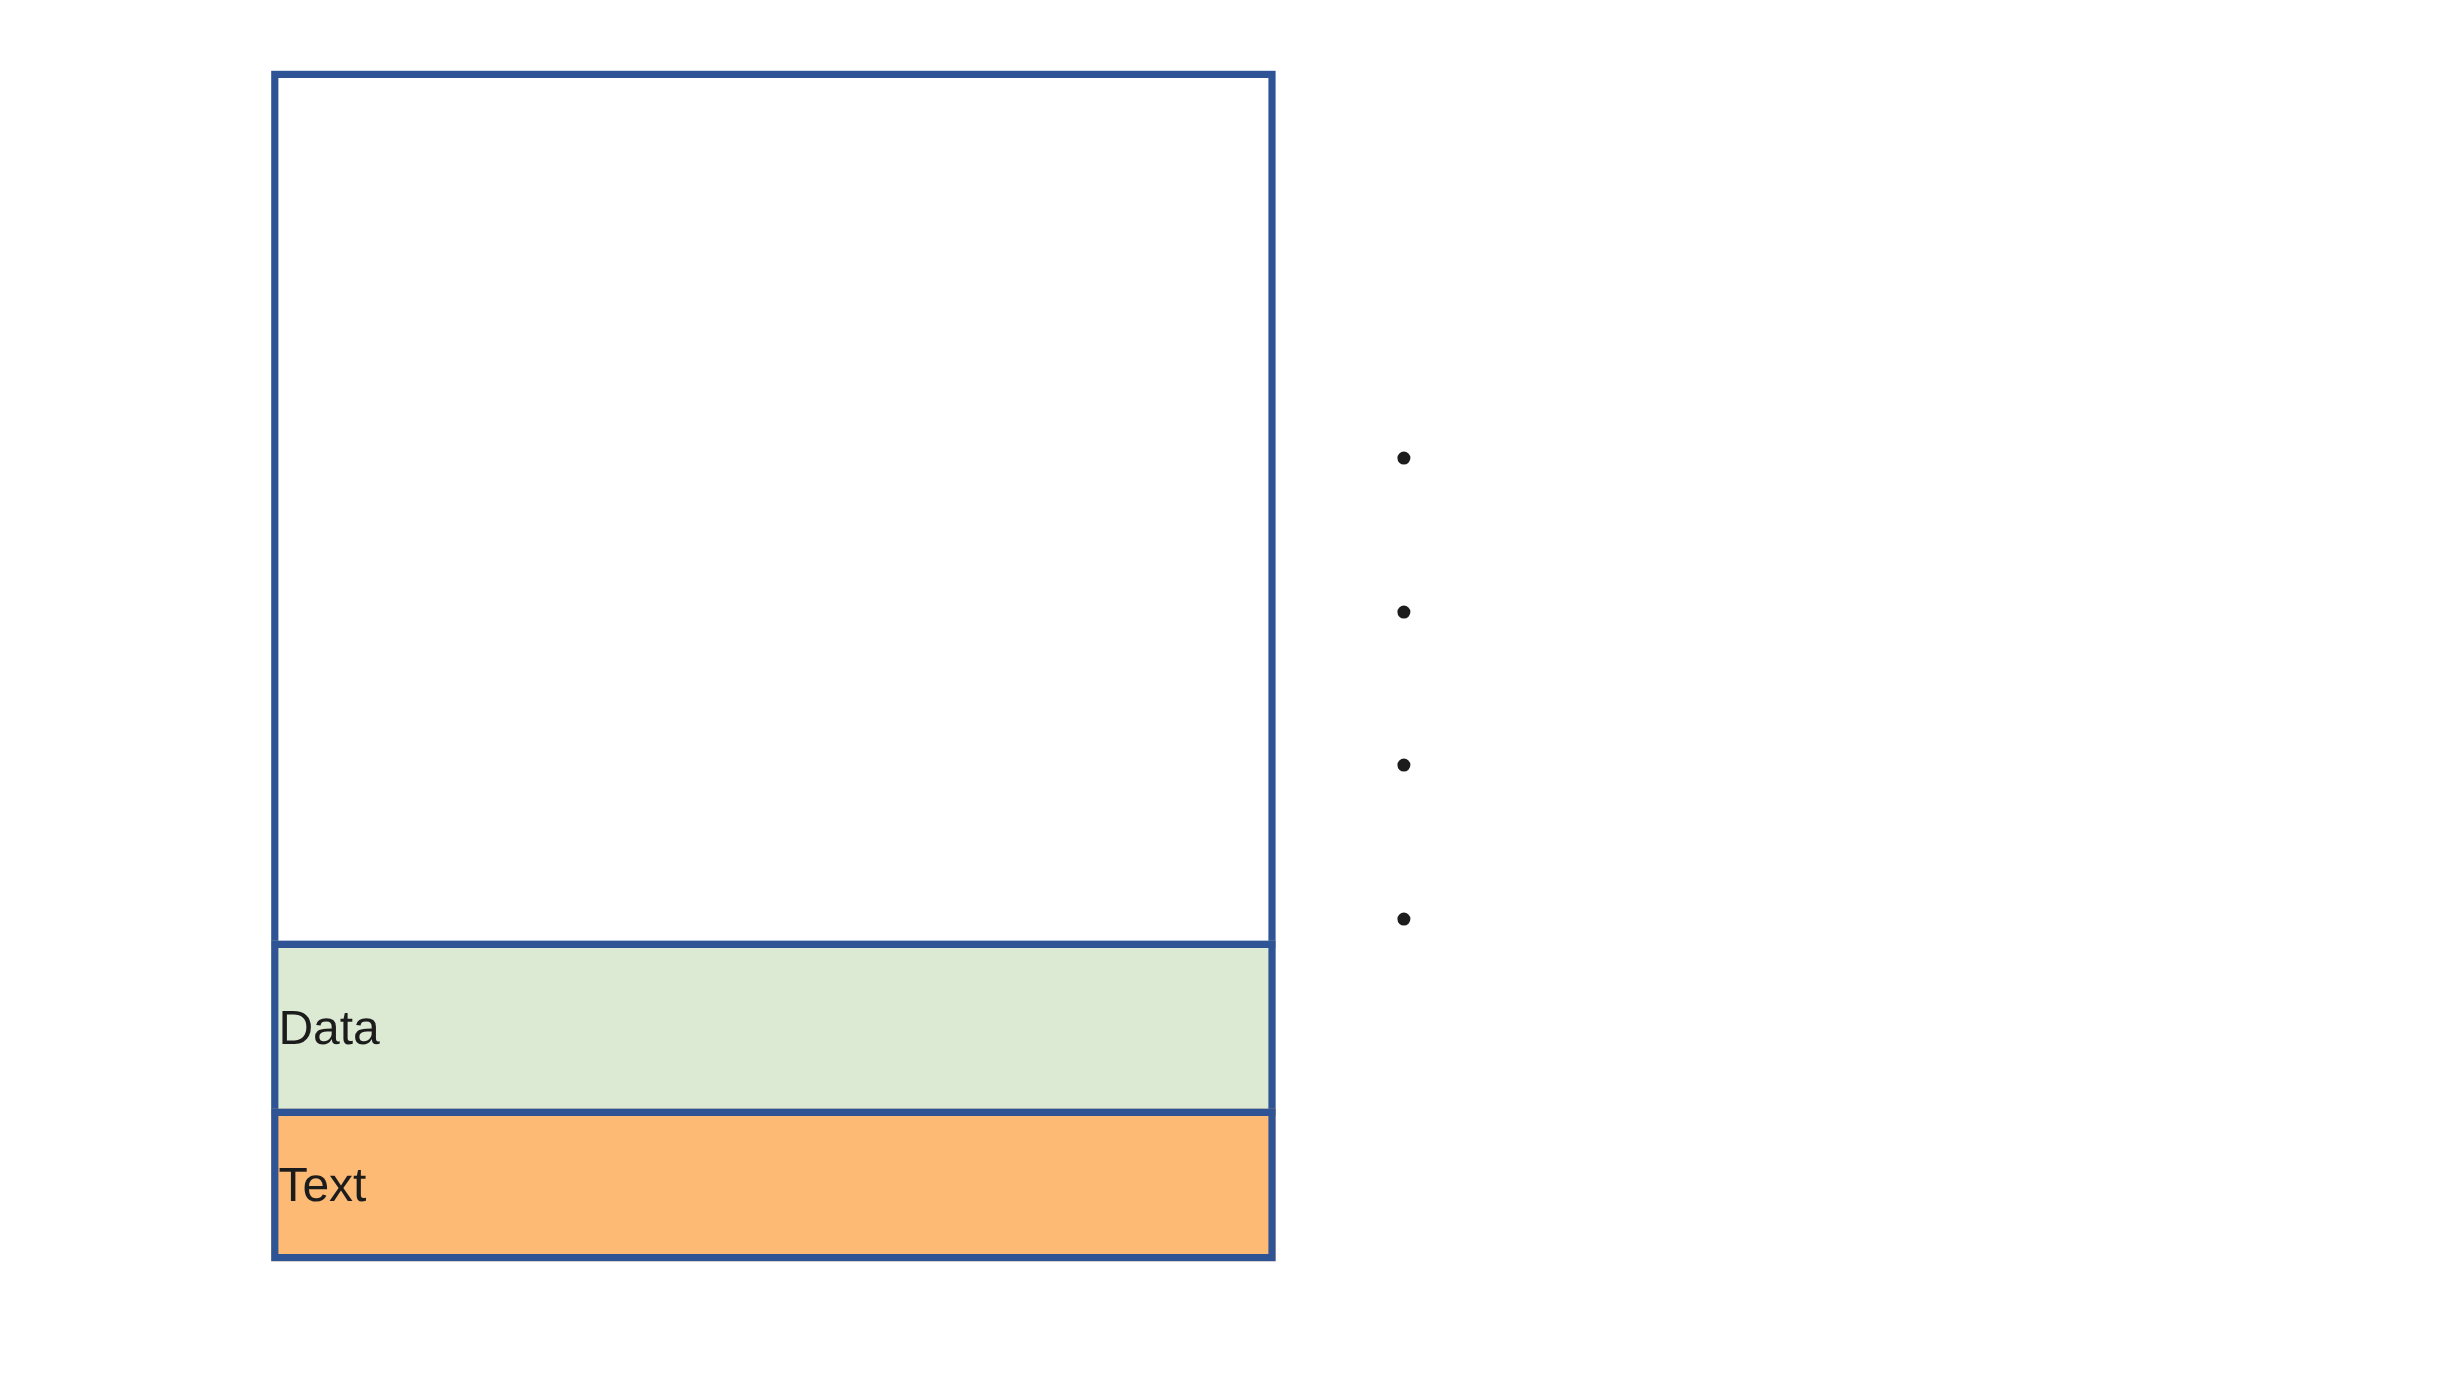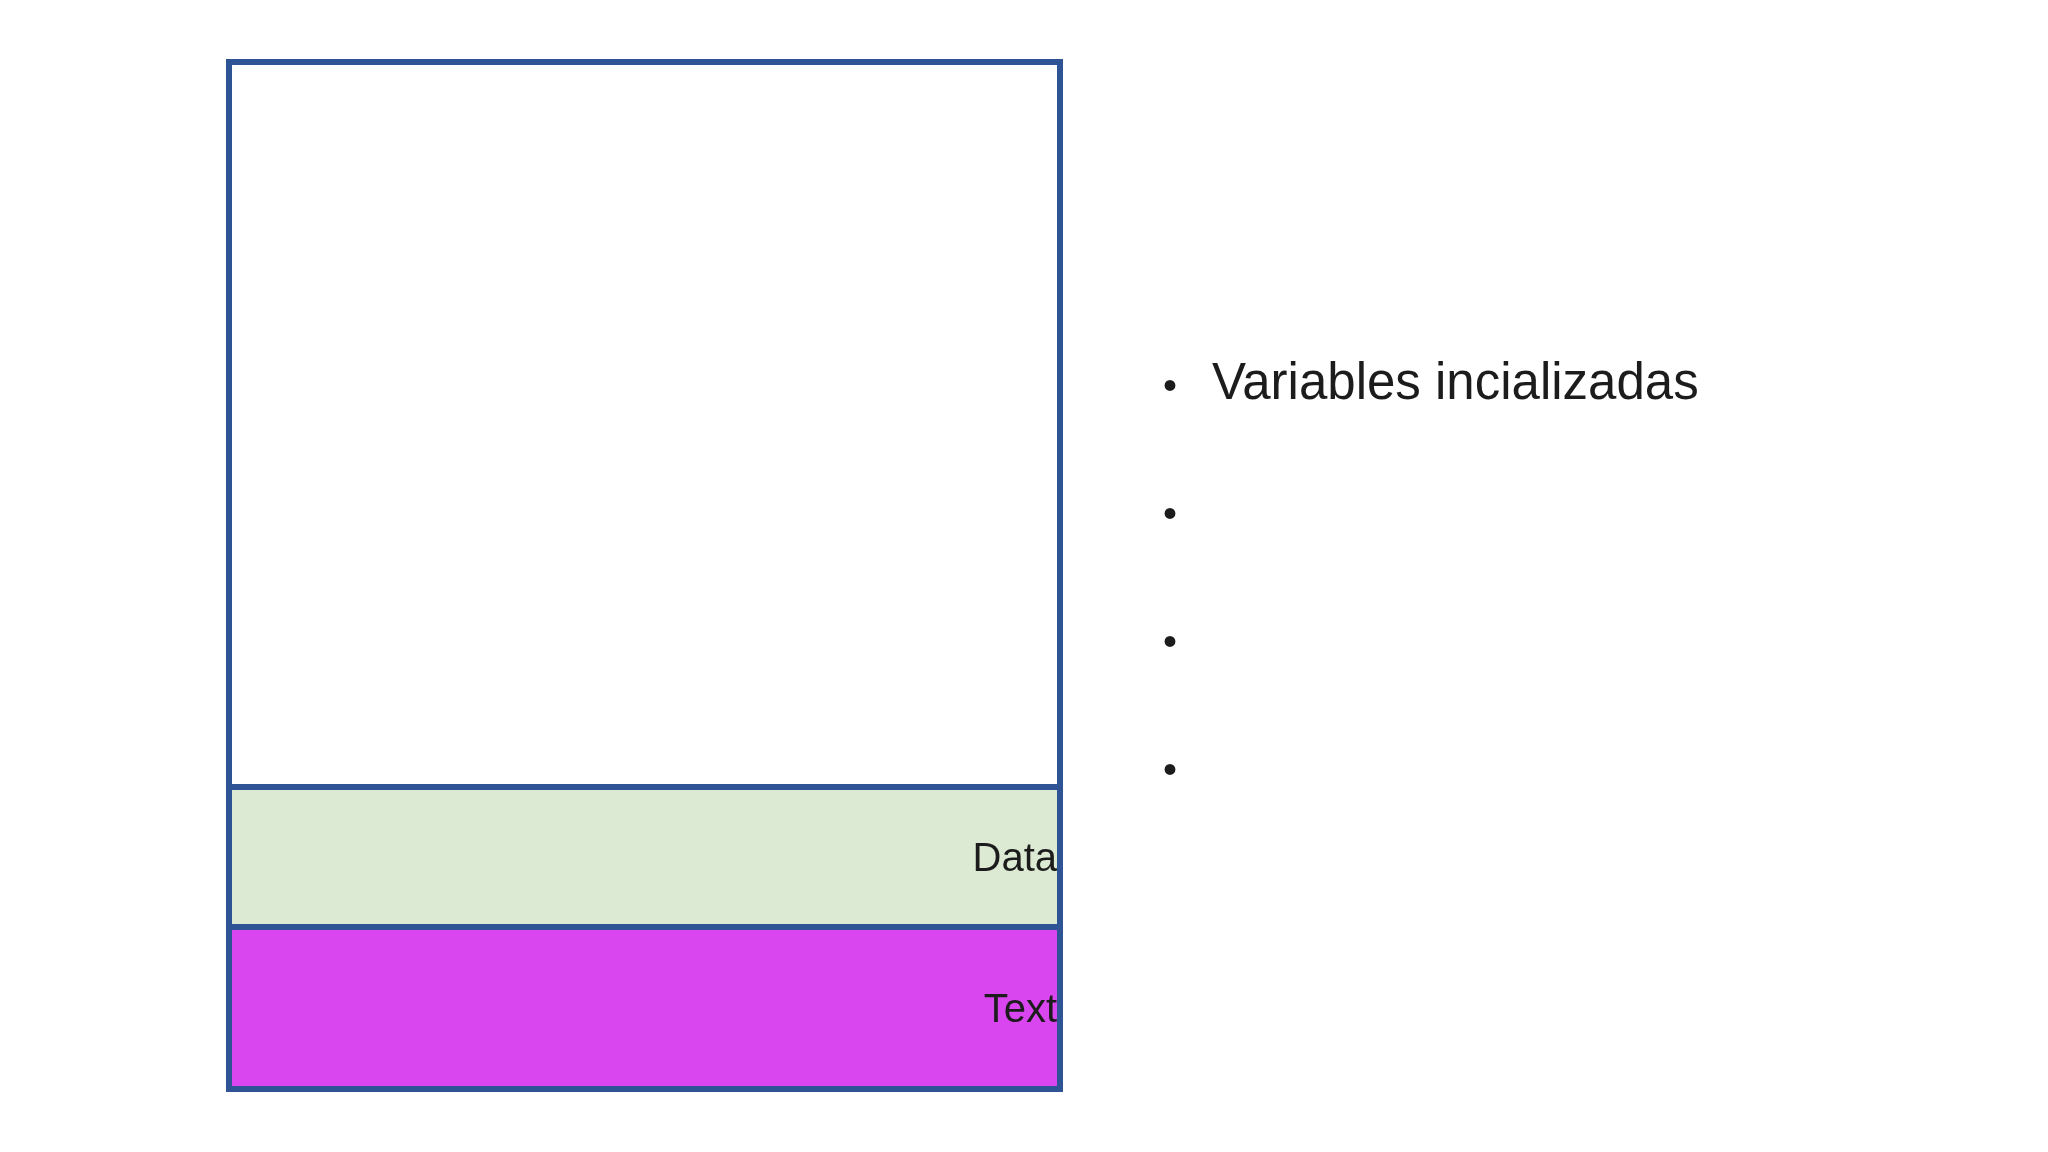--- a/index.html
+++ b/index.html
@@ -22,36 +22,36 @@
     left: 226px;
     top: 59px;
     width: 837px;
   }
   .segment {
     box-sizing: border-box;
     width: 100%;
     border: 6px solid #2f5496;
     display: flex;
     align-items: center;
-    justify-content: flex-end;
+    justify-content: flex-start;
   }
   .segment + .segment {
     margin-top: -6px; 
   }
   .segment-free {
     height: 731px;
     background: #ffffff;
   }
   .segment-data {
     height: 146px;
     background: #dcead3;
   }
   .segment-text {
-    height: 168px;
-    background: #d946ef;
+    height: 127px;
+    background: #fdba74;
   }
   .segment-label {
     font-size: 40px;
     line-height: 1;
     color: #1c1c1c;
   }
 
   
   .bullet-list {
     position: absolute;
@@ -89,21 +89,20 @@
     <span class="segment-label">Data</span>
   </div>
   <div class="segment segment-text">
     <span class="segment-label">Text</span>
   </div>
 </div>
 
 <ul class="bullet-list">
   <li class="bullet-item">
     <span class="bullet-marker">•</span>
-    <span>Variables incializadas</span>
   </li>
   <li class="bullet-item">
     <span class="bullet-marker">•</span>
   </li>
   <li class="bullet-item">
     <span class="bullet-marker">•</span>
   </li>
   <li class="bullet-item">
     <span class="bullet-marker">•</span>
   </li>

